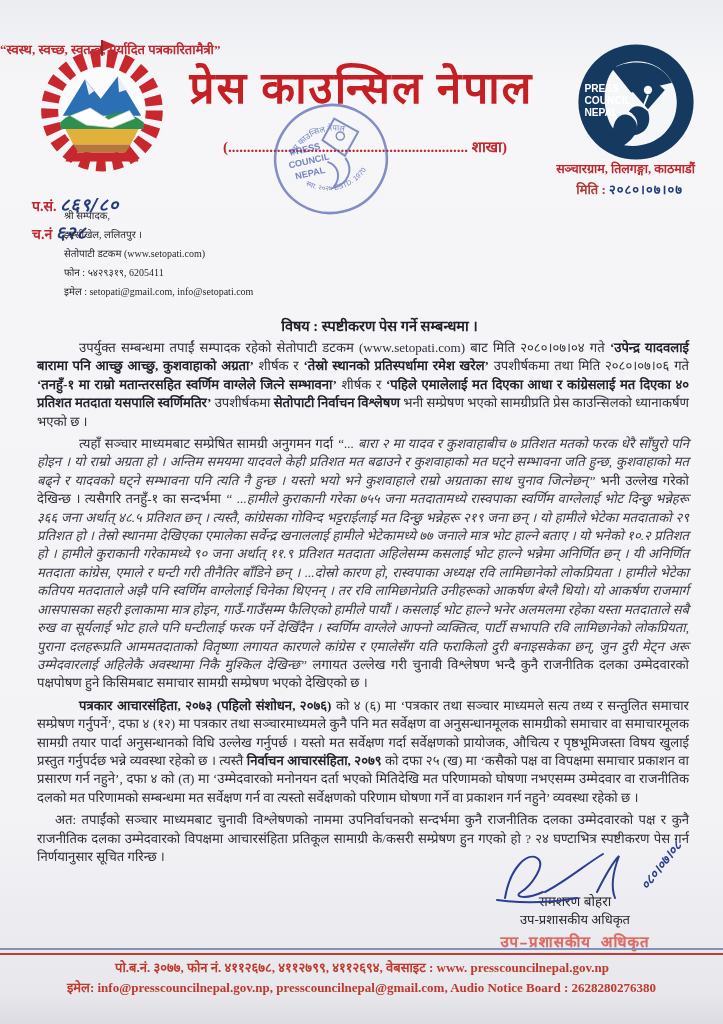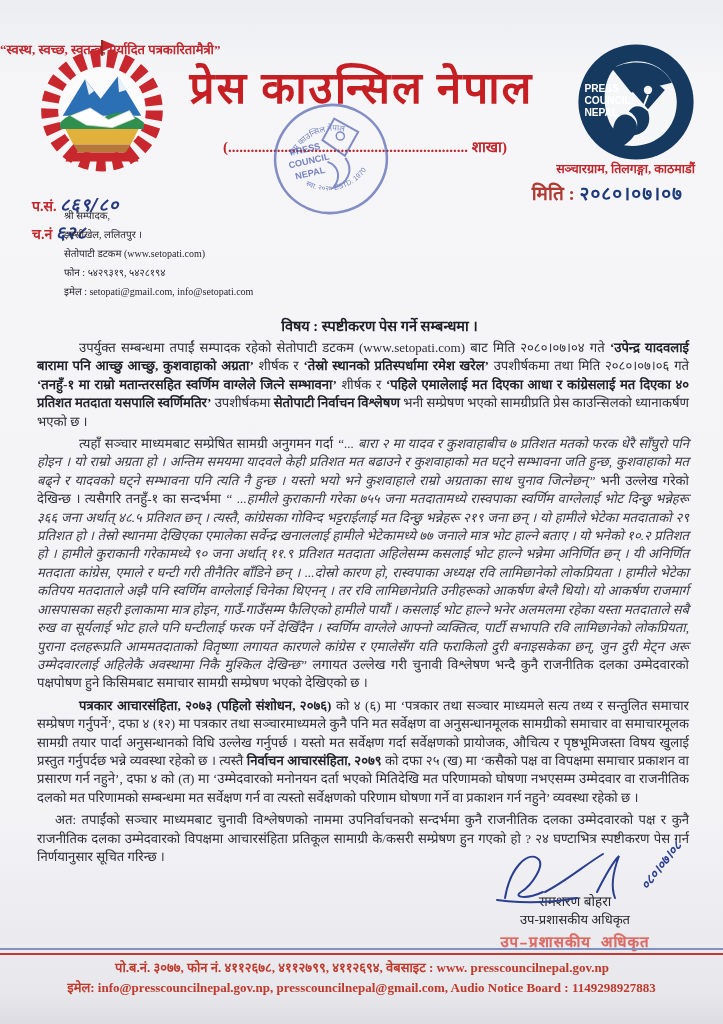--- a/index.html
+++ b/index.html
@@ -18,21 +18,21 @@
   .branch-line{position:absolute;top:136px;left:170px;width:390px;text-align:center;
     color:#c0272d;font-weight:bold;font-size:15px;}
   .stamp{position:absolute;left:268px;top:98px;width:126px;height:122px;
     transform:rotate(-13deg);opacity:.72;}
   .refline{position:absolute;left:32px;font-size:14px;color:#c0272d;font-weight:bold;margin-top:34px;}
   .ref1{top:158px;} .ref2{top:186px;}
   .hand{font-family:"DejaVu Sans",sans-serif;font-style:italic;font-weight:bold;
     color:#263a7e;font-size:18px;letter-spacing:1px;}
   .office-addr{position:absolute;right:28px;top:160px;text-align:right;
     color:#c0272d;font-weight:bold;font-size:12.5px;}
-  .date-line{position:absolute;right:40px;top:180px;font-size:19px;}
+  .date-line{position:absolute;right:40px;top:180px;font-size:13px;}
   .date-line .lbl{color:#b03a31;font-weight:bold;}
   .date-line .val{color:#1d3a7a;font-weight:bold;letter-spacing:1px;}
   
   .recipient{position:absolute;left:64px;top:206px;font-size:10px;line-height:19px;color:#26262e;}
   
   .subject{position:absolute;top:315px;left:0;right:0;text-align:center;
     font-weight:bold;font-size:14.5px;color:#1f1f28;margin-left:36px;}
   
   .content{position:absolute;left:37px;top:339px;width:652px;text-align:justify;
     font-size:13.1px;line-height:18.4px;color:#2e2e38;}
@@ -127,21 +127,21 @@
   <div class="office-addr">सञ्चारग्राम, तिलगङ्गा, काठमाडौं</div>
   <div class="date-line">
     <span class="lbl">मिति :</span>
     <span class="val">२०८०।०७।०७</span>
   </div>
 
   <div class="recipient">
     <div>श्री सम्पादक,</div>
     <div>झम्सीखेल, ललितपुर ।</div>
     <div>सेतोपाटी डटकम (www.setopati.com)</div>
-    <div>फोन : ५४२९३१९, ५४२८१९४</div>
+    <div>फोन : ५४२९३१९, 6205411</div>
     <div>इमेल : setopati@gmail.com, info@setopati.com</div>
   </div>
 
   <div class="subject">विषय : स्पष्टीकरण पेस गर्ने सम्बन्धमा ।</div>
 
   <div class="content">
     <p><span>उपर्युक्त सम्बन्धमा तपाईं सम्पादक रहेको सेतोपाटी डटकम (www.setopati.com) बाट मिति २०८०।०७।०४ गते </span><span class="b">‘उपेन्द्र यादवलाई बारामा पनि आच्छु आच्छु, कुशवाहाको अग्रता’</span><span> शीर्षक र </span><span class="b">‘तेस्रो स्थानको प्रतिस्पर्धामा रमेश खरेल’</span><span> उपशीर्षकमा तथा मिति २०८०।०७।०६ गते </span><span class="b">‘तनहुँ-१ मा राम्रो मतान्तरसहित स्वर्णिम वाग्लेले जित्ने सम्भावना’</span><span> शीर्षक र </span><span class="b">‘पहिले एमालेलाई मत दिएका आधा र कांग्रेसलाई मत दिएका ४० प्रतिशत मतदाता यसपालि स्वर्णिमतिर’</span><span> उपशीर्षकमा </span><span class="b">सेतोपाटी निर्वाचन विश्लेषण</span><span> भनी सम्प्रेषण भएको सामग्रीप्रति प्रेस काउन्सिलको ध्यानाकर्षण भएको छ ।</span></p>
     <p><span>त्यहाँ सञ्चार माध्यमबाट सम्प्रेषित सामग्री अनुगमन गर्दा </span><span class="i">“... बारा २ मा यादव र कुशवाहाबीच ७ प्रतिशत मतको फरक धेरै साँघुरो पनि होइन । यो राम्रो अग्रता हो । अन्तिम समयमा यादवले केही प्रतिशत मत बढाउने र कुशवाहाको मत घट्ने सम्भावना जति हुन्छ, कुशवाहाको मत बढ्ने र यादवको घट्ने सम्भावना पनि त्यति नै हुन्छ । यस्तो भयो भने कुशवाहाले राम्रो अग्रताका साथ चुनाव जित्नेछन्”</span><span> भनी उल्लेख गरेको देखिन्छ । त्यसैगरि तनहुँ-१ का सन्दर्भमा </span><span class="i">“ ...हामीले कुराकानी गरेका ७५५ जना मतदातामध्ये रास्वपाका स्वर्णिम वाग्लेलाई भोट दिन्छु भन्नेहरू ३६६ जना अर्थात् ४८.५ प्रतिशत छन् । त्यस्तै, कांग्रेसका गोविन्द भट्टराईलाई मत दिन्छु भन्नेहरू २१९ जना छन् । यो हामीले भेटेका मतदाताको २९ प्रतिशत हो । तेस्रो स्थानमा देखिएका एमालेका सर्वेन्द्र खनाललाई हामीले भेटेकामध्ये ७७ जनाले मात्र भोट हाल्ने बताए । यो भनेको १०.२ प्रतिशत हो । हामीले कुराकानी गरेकामध्ये ९० जना अर्थात् ११.९ प्रतिशत मतदाता अहिलेसम्म कसलाई भोट हाल्ने भन्नेमा अनिर्णित छन् । यी अनिर्णित मतदाता कांग्रेस, एमाले र घन्टी गरी तीनैतिर बाँडिने छन् । ...दोस्रो कारण हो, रास्वपाका अध्यक्ष रवि लामिछानेको लोकप्रियता । हामीले भेटेका कतिपय मतदाताले अझै पनि स्वर्णिम वाग्लेलाई चिनेका थिएनन् । तर रवि लामिछानेप्रति उनीहरूको आकर्षण बेग्लै थियो। यो आकर्षण राजमार्ग आसपासका सहरी इलाकामा मात्र होइन, गाउँ-गाउँसम्म फैलिएको हामीले पायौं । कसलाई भोट हाल्ने भनेर अलमलमा रहेका यस्ता मतदाताले सबै रुख वा सूर्यलाई भोट हाले पनि घन्टीलाई फरक पर्ने देखिँदैन । स्वर्णिम वाग्लेले आफ्नो व्यक्तित्व, पार्टी सभापति रवि लामिछानेको लोकप्रियता, पुराना दलहरूप्रति आममतदाताको वितृष्णा लगायत कारणले कांग्रेस र एमालेसँग यति फराकिलो दुरी बनाइसकेका छन्, जुन दुरी मेट्न अरू उम्मेदवारलाई अहिलेकै अवस्थामा निकै मुश्किल देखिन्छ”</span><span> लगायत उल्लेख गरी चुनावी विश्लेषण भन्दै कुनै राजनीतिक दलका उम्मेदवारको पक्षपोषण हुने किसिमबाट समाचार सामग्री सम्प्रेषण भएको देखिएको छ ।</span></p>
     <p><span class="b">पत्रकार आचारसंहिता, २०७३ (पहिलो संशोधन, २०७६)</span><span> को ४ (६) मा ‘पत्रकार तथा सञ्चार माध्यमले सत्य तथ्य र सन्तुलित समाचार सम्प्रेषण गर्नुपर्ने’, दफा ४ (१२) मा पत्रकार तथा सञ्चारमाध्यमले कुनै पनि मत सर्वेक्षण वा अनुसन्धानमूलक सामग्रीको समाचार वा समाचारमूलक सामग्री तयार पार्दा अनुसन्धानको विधि उल्लेख गर्नुपर्छ । यस्तो मत सर्वेक्षण गर्दा सर्वेक्षणको प्रायोजक, औचित्य र पृष्ठभूमिजस्ता विषय खुलाई प्रस्तुत गर्नुपर्दछ भन्ने व्यवस्था रहेको छ । त्यस्तै </span><span class="b">निर्वाचन आचारसंहिता, २०७९</span><span> को दफा २५ (ख) मा ‘कसैको पक्ष वा विपक्षमा समाचार प्रकाशन वा प्रसारण गर्न नहुने’, दफा ४ को (त) मा ‘उम्मेदवारको मनोनयन दर्ता भएको मितिदेखि मत परिणामको घोषणा नभएसम्म उम्मेदवार वा राजनीतिक दलको मत परिणामको सम्बन्धमा मत सर्वेक्षण गर्न वा त्यस्तो सर्वेक्षणको परिणाम घोषणा गर्ने वा प्रकाशन गर्न नहुने’ व्यवस्था रहेको छ ।</span></p>
     <p class="last"><span>अत: तपाईंको सञ्चार माध्यमबाट चुनावी विश्लेषणको नाममा उपनिर्वाचनको सन्दर्भमा कुनै राजनीतिक दलका उम्मेदवारको पक्ष र कुनै राजनीतिक दलका उम्मेदवारको विपक्षमा आचारसंहिता प्रतिकूल सामाग्री के/कसरी सम्प्रेषण हुन गएको हो ? २४ घण्टाभित्र स्पष्टीकरण पेस गर्न निर्णयानुसार सूचित गरिन्छ ।</span></p>
@@ -159,15 +159,15 @@
       </svg>
       <div class="sig-date">०८०।०७।०८</div>
     </div>
     <div class="sig-name">रामशरण बोहरा</div>
     <div class="sig-title">उप-प्रशासकीय अधिकृत</div>
     <div class="sig-stamp">उप–प्रशासकीय अधिकृत</div>
   </div>
 
   <div class="rule"></div>
   <div class="footer-1">पो.ब.नं. ३०७७, फोन नं. ४११२६७८, ४११२७९९, ४११२६९४, वेबसाइट : www. presscouncilnepal.gov.np</div>
-  <div class="footer-2">इमेल: info@presscouncilnepal.gov.np, presscouncilnepal@gmail.com, Audio Notice Board : 1149298927883</div>
+  <div class="footer-2">इमेल: info@presscouncilnepal.gov.np, presscouncilnepal@gmail.com, Audio Notice Board : 2628280276380</div>
 
 </div>
 
 </body></html>

